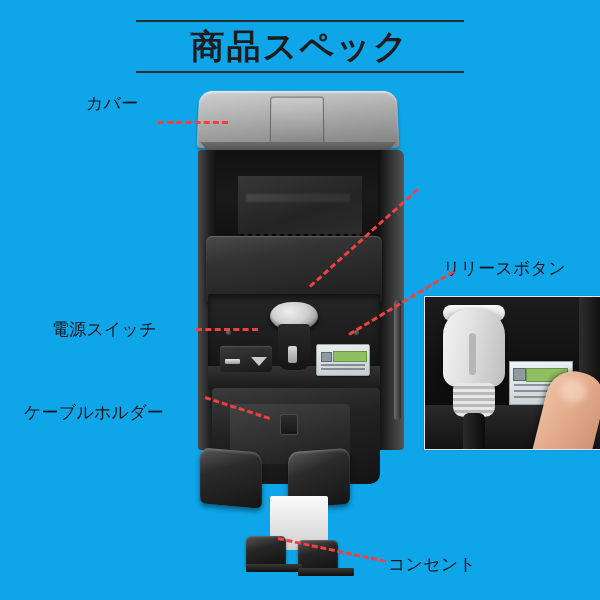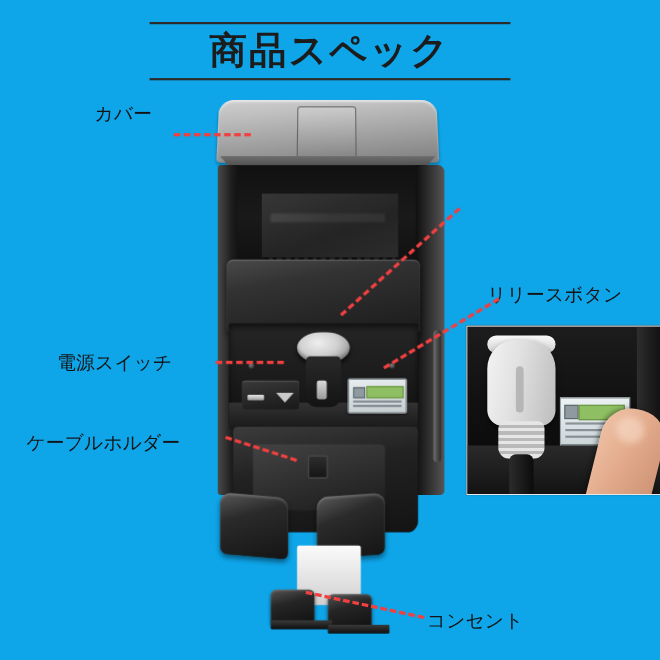--- a/index.html
+++ b/index.html
@@ -490,21 +490,21 @@
     <div class="finger"></div>
   </div>
 
   <div class="label" style="left:86px; top:92px;">カバー</div>
 
 
   <div class="label" style="left:443px; top:257px;">リリースボタン</div>
 
   <div class="label" style="left:52px; top:318px;">電源スイッチ</div>
 
-  <div class="label" style="left:24px; top:391px;">ケーブルホルダー</div>
+  <div class="label" style="left:24px; top:401px;">ケーブルホルダー</div>
 
   <div class="label two-line" style="left:388px; top:530px; width:205px;">
     <br>
     <span>コンセント</span>
   </div>
 
   <div class="leader" style="left:158px; top:121px; width:70px;"></div>
 
   <div class="leader" style="left:310px; top:285px; width:145px; transform:rotate(-42deg); transform-origin:0 50%;"></div>
 

